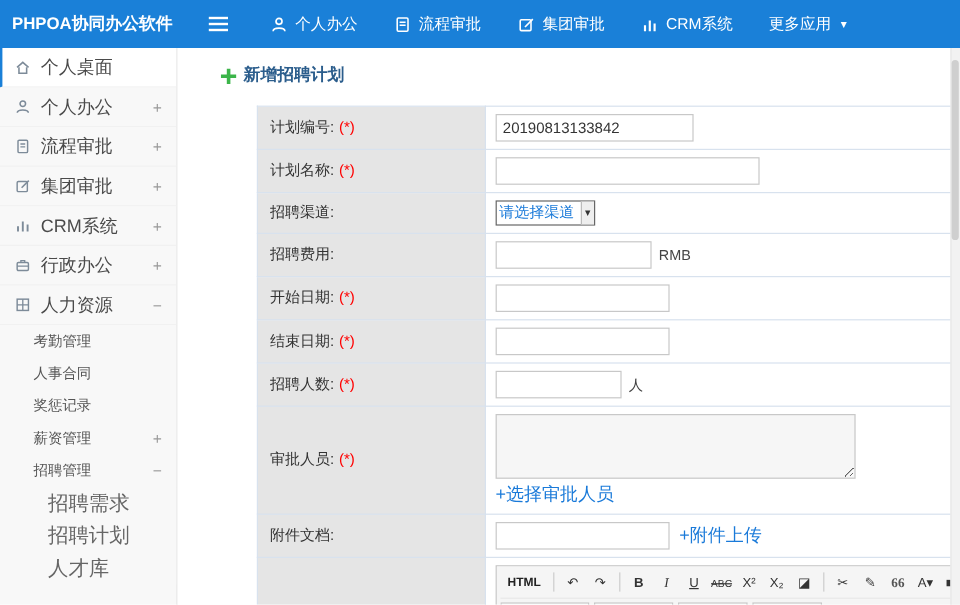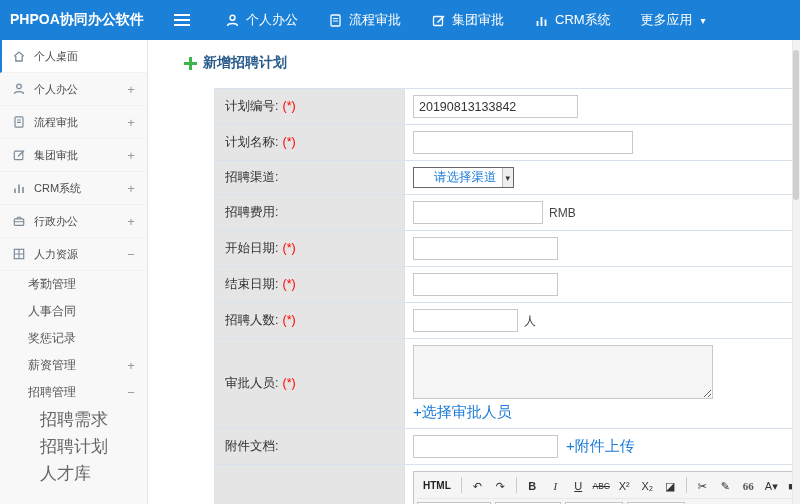--- a/index.html
+++ b/index.html
@@ -16,21 +16,21 @@
   .nav-item svg { flex:0 0 auto; }
   .caret { font-size:10px; margin-left:2px; }
 
   
   .layout { display:flex; height:464px; }
 
   
   .sidebar { width:148px; background:#f8f8f8; border-right:1px solid #e4e4e4; overflow:hidden; flex:0 0 148px; }
   .side-item { display:flex; align-items:center; height:33px; padding:0 10px 0 12px; color:#4a4a4a; cursor:pointer; border-bottom:1px solid #f1f1f1; background:#f8f8f8; }
   .side-item.active { background:#ffffff; border-left:2px solid #1a80d8; padding-left:10px; }
-  .side-item .lbl { flex:1; margin-left:8px; font-size:11px; }
+  .side-item .lbl { flex:1; margin-left:8px; font-size:15px; }
   .side-item .tgl, .side-sub .tgl { color:#999; font-size:13px; width:12px; text-align:center; }
   .side-sub { display:flex; align-items:center; height:27px; padding:0 10px 0 28px; color:#555; cursor:pointer; background:#f8f8f8; }
   .side-sub .lbl { flex:1; font-size:12px; }
   .side-sub2 { display:flex; align-items:center; height:27px; padding:0 10px 0 40px; color:#666; cursor:pointer; background:#f8f8f8; }
   .side-sub2 .lbl { flex:1; font-size:17px; }
 
   
   .main { flex:1; background:#fff; padding:14px 0 0 36px; overflow:hidden; }
   .page-title { display:flex; align-items:center; gap:6px; }
   .page-title span { font-size:14px; font-weight:bold; color:#2b5d8c; }
@@ -39,21 +39,21 @@
   .form-table td { border:1px solid #d8e2ee; vertical-align:middle; }
   .lbl-cell { width:190px; padding:8px 10px; background:#e5e5e5; font-size:12.5px; color:#333; }
   .ctl-cell { padding:6px 8px; }
   .req { color:#ff0000; margin-left:4px; }
 
   .ipt { height:23px; border:1px solid #c8c8c8; padding:2px 5px; font-size:12.5px; color:#333;
     font-family:"Liberation Sans","DejaVu Sans",sans-serif; background:#fff; }
   .w165{width:165px;} .w220{width:220px;} .w130{width:130px;} .w145{width:145px;} .w105{width:105px;}
   .suffix { margin-left:6px; color:#444; }
 
-  .fake-select { display:inline-flex; align-items:center; height:21px; border:1px solid #666; background:#fff; padding-left:20px; cursor:pointer; }
+  .fake-select { display:inline-flex; align-items:center; height:21px; border:1px solid #666; background:#fff; padding-left:2px; cursor:pointer; }
   .sel-text { color:#1a7ad9; font-size:12.5px; }
   .sel-arrow { margin-left:5px; font-size:9px; color:#333; background:#eee; border-left:1px solid #bbb; height:100%; display:flex; align-items:center; padding:0 3px; }
 
   .link { color:#1a7ad9; text-decoration:none; cursor:pointer; font-size:15px; }
   .ta { width:300px; height:54px; border:1px solid #c8c8c8; background:#f6f6f6; display:block; }
   .ta + .link { display:inline-block; margin-top:4px; }
   .ctl-cell .ipt + .link { margin-left:8px; }
 
   
   .editor { border:1px solid #c6c6c6; width:420px; overflow:hidden; }

